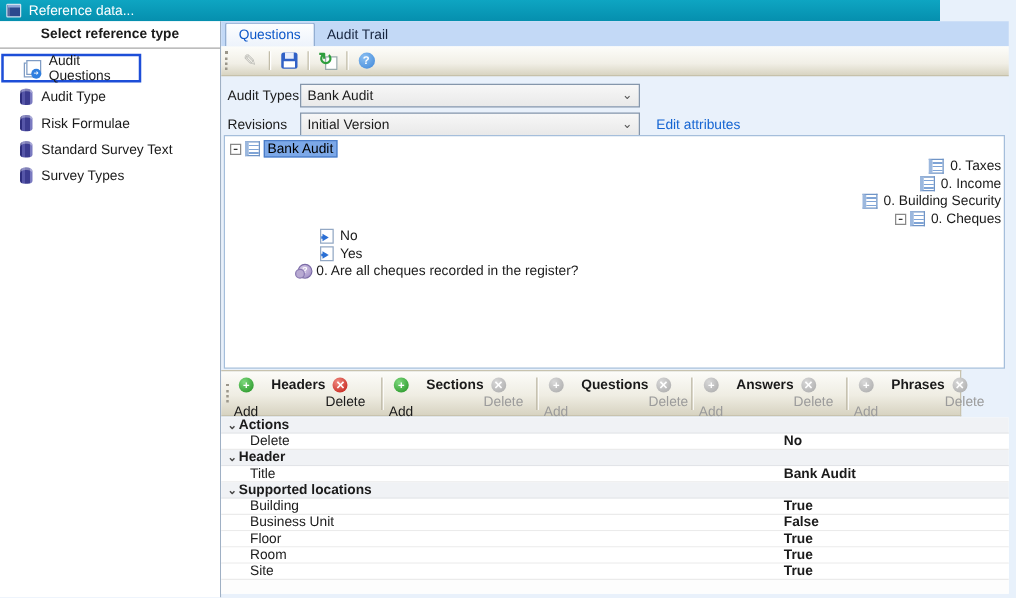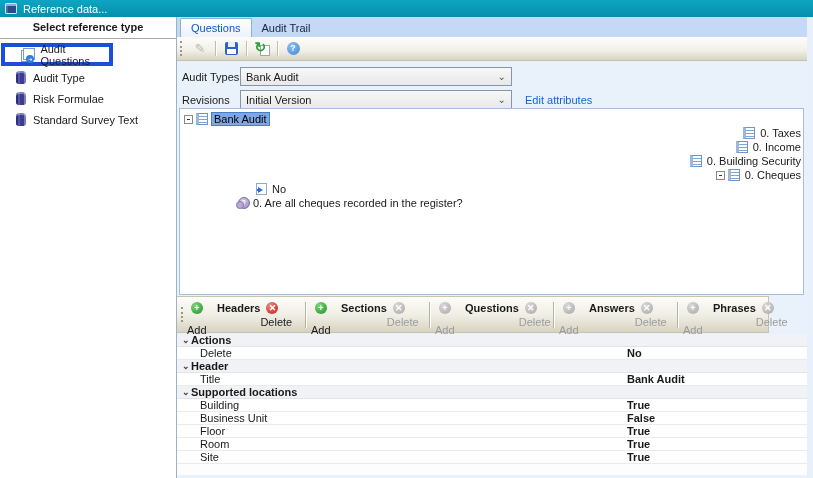--- a/index.html
+++ b/index.html
@@ -6,40 +6,40 @@
   html,body { width:813px; height:478px; overflow:hidden; }
   body {
     font-family:"Liberation Sans", sans-serif;
     font-size:11px; color:#1a1a1a;
     background:#e8f1fb;
     position:relative;
   }
 
   
   .titlebar {
-    position:absolute; left:0; top:0; width:813px; height:17px;
+    position:absolute; left:0; top:0; width:752px; height:17px;
     background:linear-gradient(#0ea5c2,#058fae);
     color:#fff; display:flex; align-items:center; padding-left:5px; gap:6px;
   }
   .titlebar-icon { width:12px; height:11px; background:#2c4a8e; border:1px solid #cfe2ef;
     box-shadow:inset 0 2px 0 #8fa8d8, inset 2px 0 0 #54689e; border-radius:1px; }
 
   
   .sidebar {
     position:absolute; left:0; top:17px; width:177px; height:461px;
     background:#fff; border-right:1px solid #9fb0c4;
   }
   .sidebar-header {
     font-weight:bold; text-align:center; padding:4px 0 5px;
     border-bottom:1px solid #a8a8a8;
   }
   .side-list { padding-top:3px; }
   .side-item { display:flex; align-items:center; gap:7px; height:21px; padding-left:16px; cursor:default; }
   .side-item.boxed {
-    border:4px solid #1d4ed8; height:23px; width:112px; margin:1px 0 1px 1px; padding-left:16px;
+    border:2px solid #1d4ed8; height:23px; width:112px; margin:1px 0 1px 1px; padding-left:16px;
   }
   .ico-db { width:10px; height:13px; background:linear-gradient(90deg,#2e2e7e 0 2px,#5656a8 2px 4px,#3c3c90 4px 8px,#7a7ac0 8px 10px);
     border-radius:45% 45% 40% 40% / 22% 22% 18% 18%; box-shadow:inset 0 2px 0 rgba(255,255,255,.35); }
   .ico-stack { width:14px; height:13px; position:relative; }
   .ico-stack::before { content:""; position:absolute; left:2px; top:0; width:10px; height:10px;
     background:#fff; border:1px solid #7f9cc4; box-shadow:-2px 2px 0 -1px #fff, -2px 2px 0 0 #7f9cc4; }
   .ico-stack::after { content:"➜"; position:absolute; right:-1px; bottom:-2px; width:8px; height:8px;
     background:#2f7fe0; color:#fff; border-radius:50%; font-size:5px; line-height:8px; text-align:center; }
 
   
@@ -156,20 +156,24 @@
       <span>Audit Type</span>
     </div>
     <div class="side-item">
       <span class="ico-db"></span>
       <span>Risk Formulae</span>
     </div>
     <div class="side-item">
       <span class="ico-db"></span>
       <span>Standard Survey Text</span>
     </div>
+    <div class="side-item">
+      <span class="ico-db"></span>
+      <span>Survey Types</span>
+    </div>
   </div>
 </div>
 
 <div class="main">
 
   <div class="tabstrip">
     <div class="tab selected">Questions</div>
     <div class="tab">Audit Trail</div>
   </div>
 
@@ -234,20 +238,25 @@
     <div class="tnode lv1">
       <span class="expander"></span>
       <span class="ico-doc"></span>
       <span class="tlabel">0. Cheques</span>
     </div>
     <div class="tnode lv3">
       <span class="exp-ph"></span>
       <span class="ico-ans"></span>
       <span class="tlabel">No</span>
     </div>
+    <div class="tnode lv3">
+      <span class="exp-ph"></span>
+      <span class="ico-ans"></span>
+      <span class="tlabel">Yes</span>
+    </div>
     <div class="tnode lv2">
       <span class="exp-ph"></span>
       <span class="ico-q"></span>
       <span class="tlabel">0. Are all cheques recorded in the register?</span>
     </div>
   </div>
 
   <div class="actbar">
     <span class="grip"></span>
 

